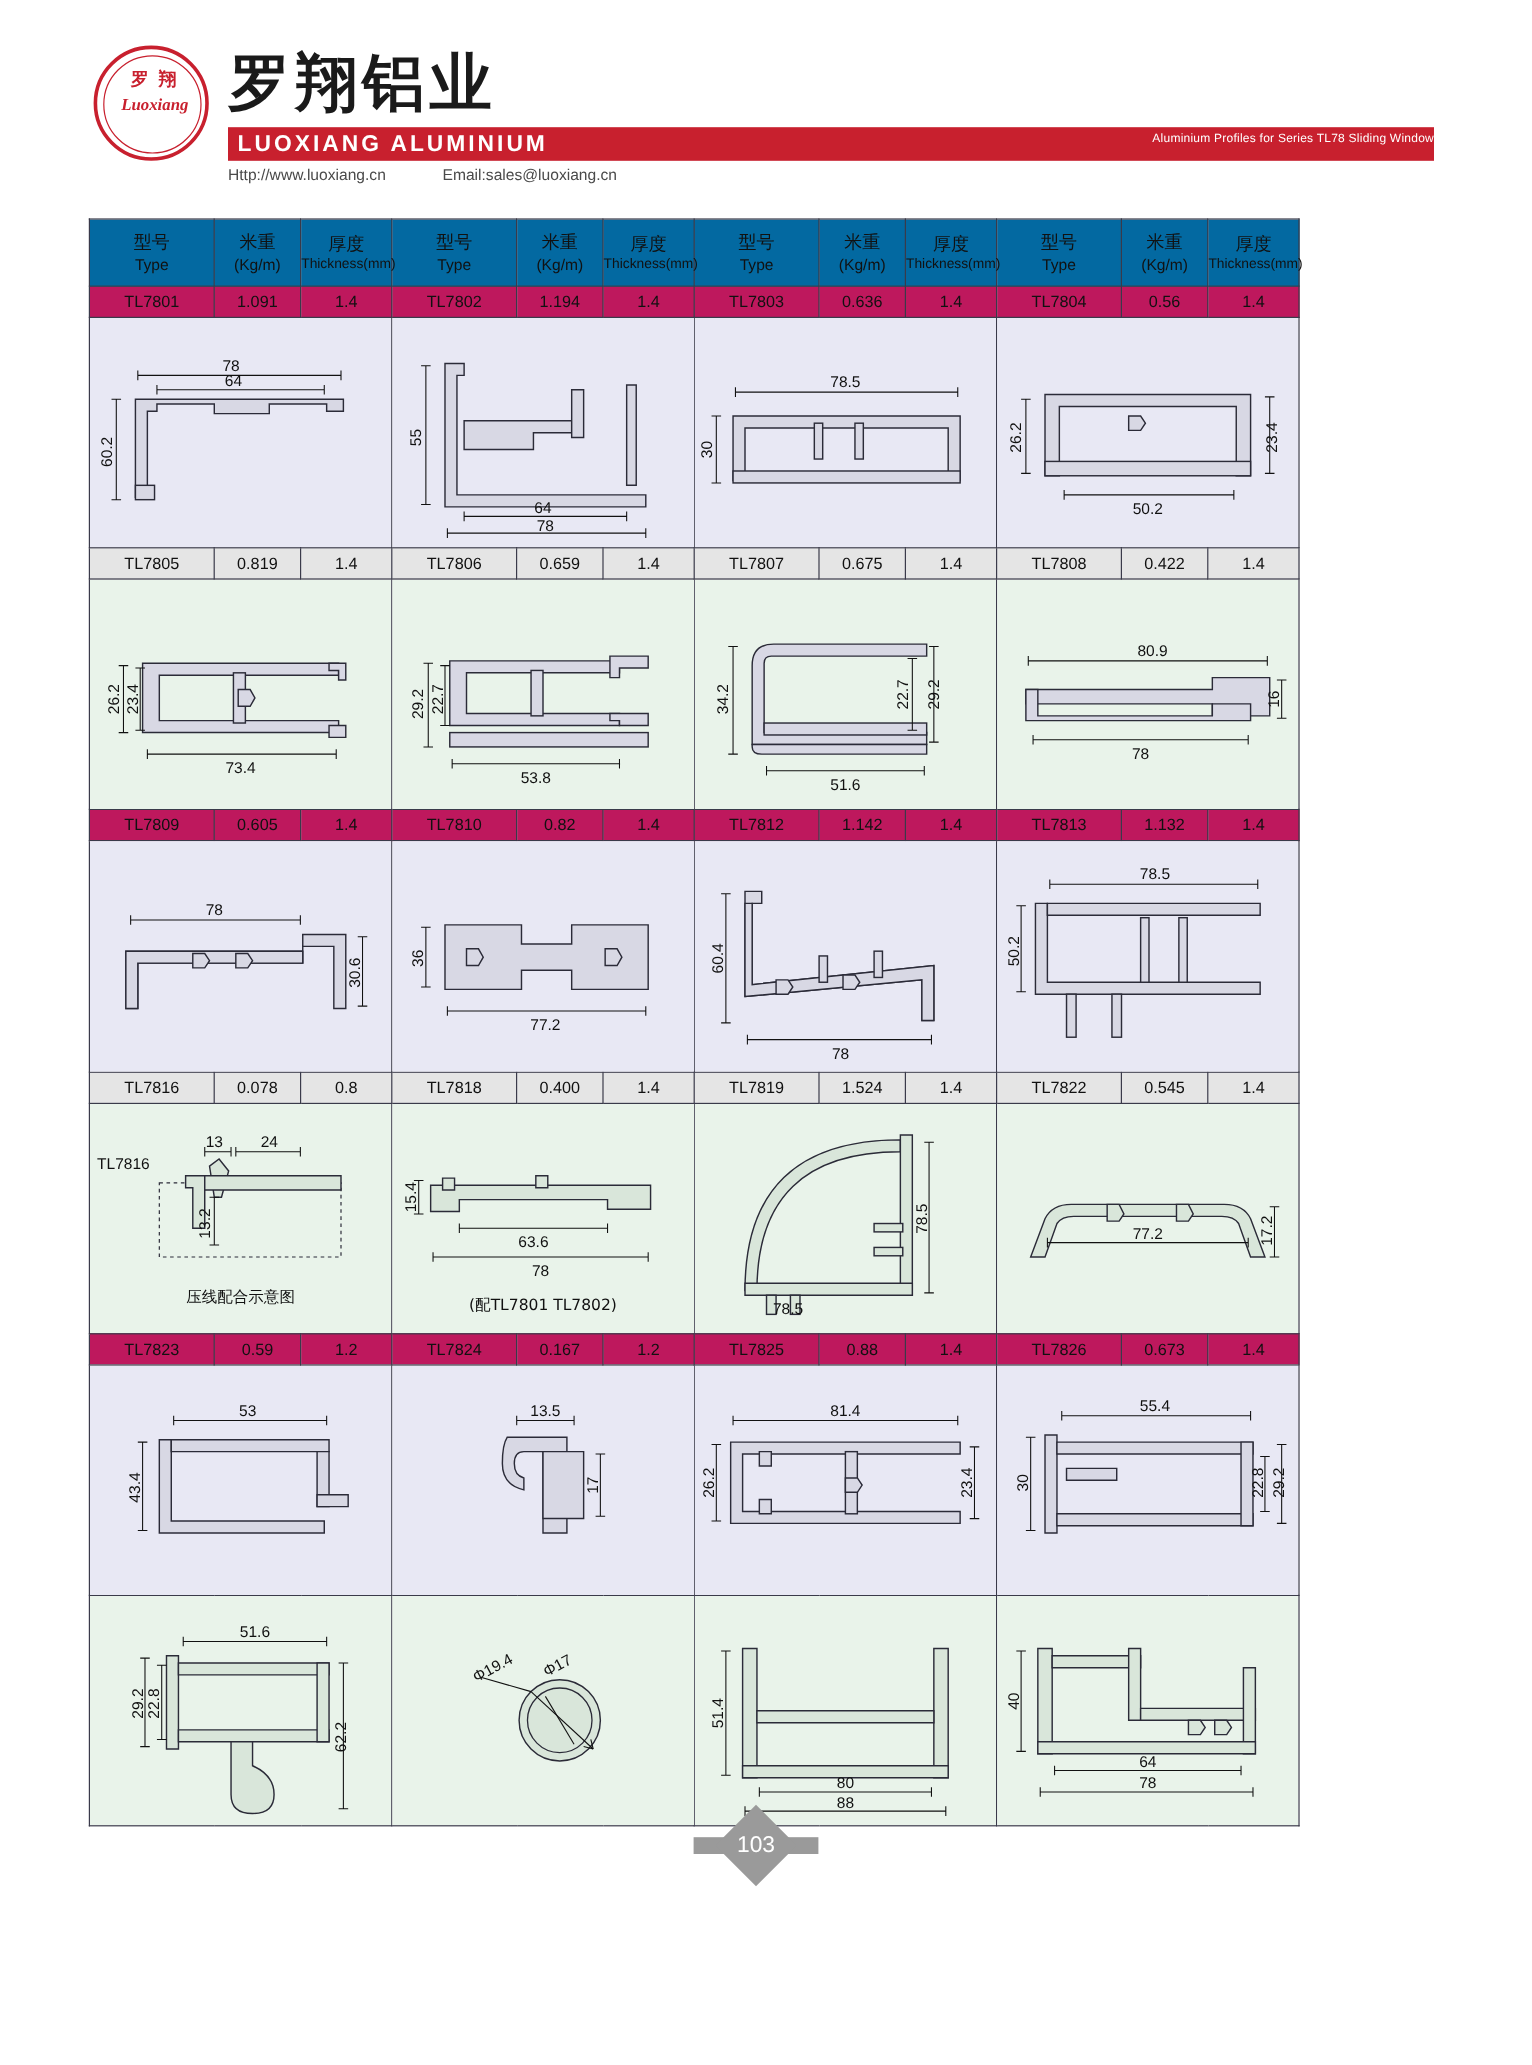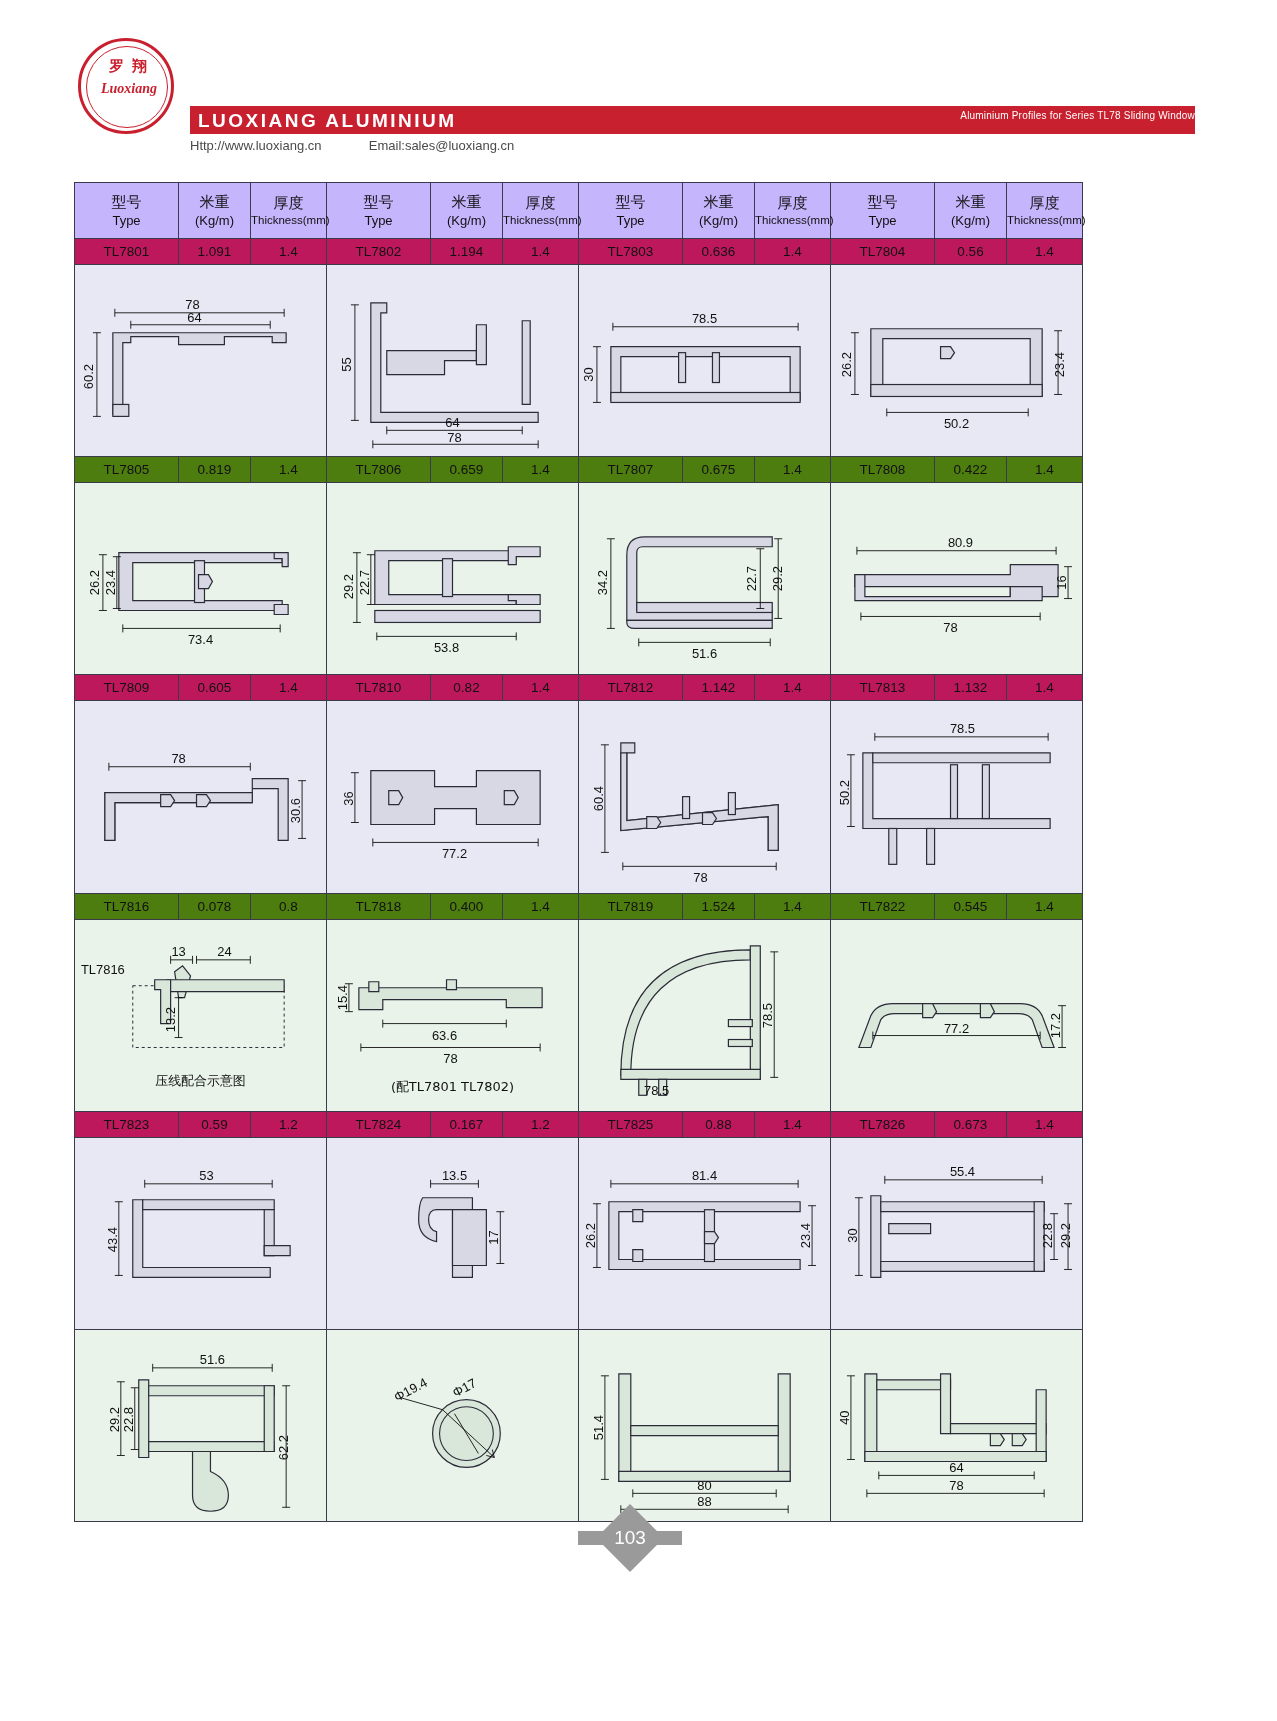--- a/index.html
+++ b/index.html
@@ -115,42 +115,42 @@
     border-collapse: collapse;
     width: 1006px;
     table-layout: fixed;
   }
   table.profile-table td {
     border: 1px solid #3a3a4a;
     padding: 0;
     vertical-align: middle;
   }
   tr.hdr td {
-    background: #c4b5fd;
+    background: #0369a1;
     text-align: center;
     font-size: 13px;
     color: #111;
     height: 56px;
     line-height: 1.35;
   }
   tr.hdr td .cn {
     font-size: 15px;
     font-family: "DejaVu Sans", sans-serif;
   }
   tr.hdr td .en { font-size: 13px; }
   tr.hdr td .en.small { font-size: 11.5px; }
 
   tr.lbl td {
     text-align: center;
     font-size: 13.5px;
     color: #111;
     height: 26px;
   }
   tr.lbl.shadeA td { background: #be185d; }
-  tr.lbl.shadeB td { background: #4d7c0f; }
+  tr.lbl.shadeB td { background: #e5e5e5; }
 
   tr.draw td {
     height: 190px;
     position: relative;
   }
   tr.draw.shadeA td { background: #e8e8f4; }
   tr.draw.shadeB td { background: #e9f3ea; }
 
   .cellbox {
     position: relative;
@@ -210,20 +210,21 @@
 <div id="page">
 
   <div id="header">
 
     <div id="logo-stamp">
       <div id="logo-stamp-inner"></div>
       <div id="logo-stamp-cn">罗 翔</div>
       <div id="logo-stamp-en">Luoxiang</div>
     </div>
 
+    <div id="brand-cn">罗翔铝业</div>
 
     <div id="brand-bar"></div>
 
     <div id="brand-en">LUOXIANG ALUMINIUM</div>
 
     <div id="contact-line">
       <span>Http://www.luoxiang.cn</span>
       <span class="sp"></span>
       <span>Email:sales@luoxiang.cn</span>
     </div>

